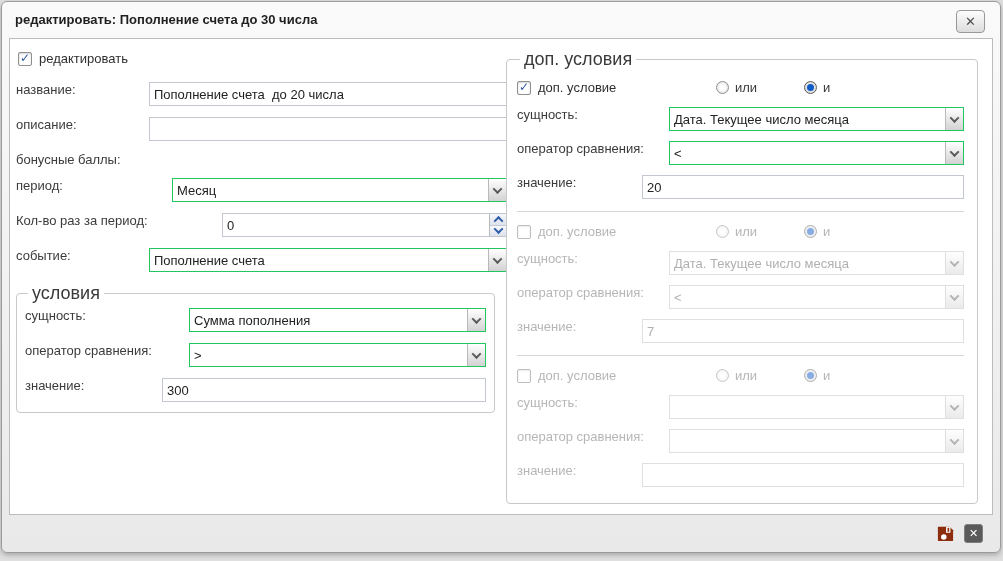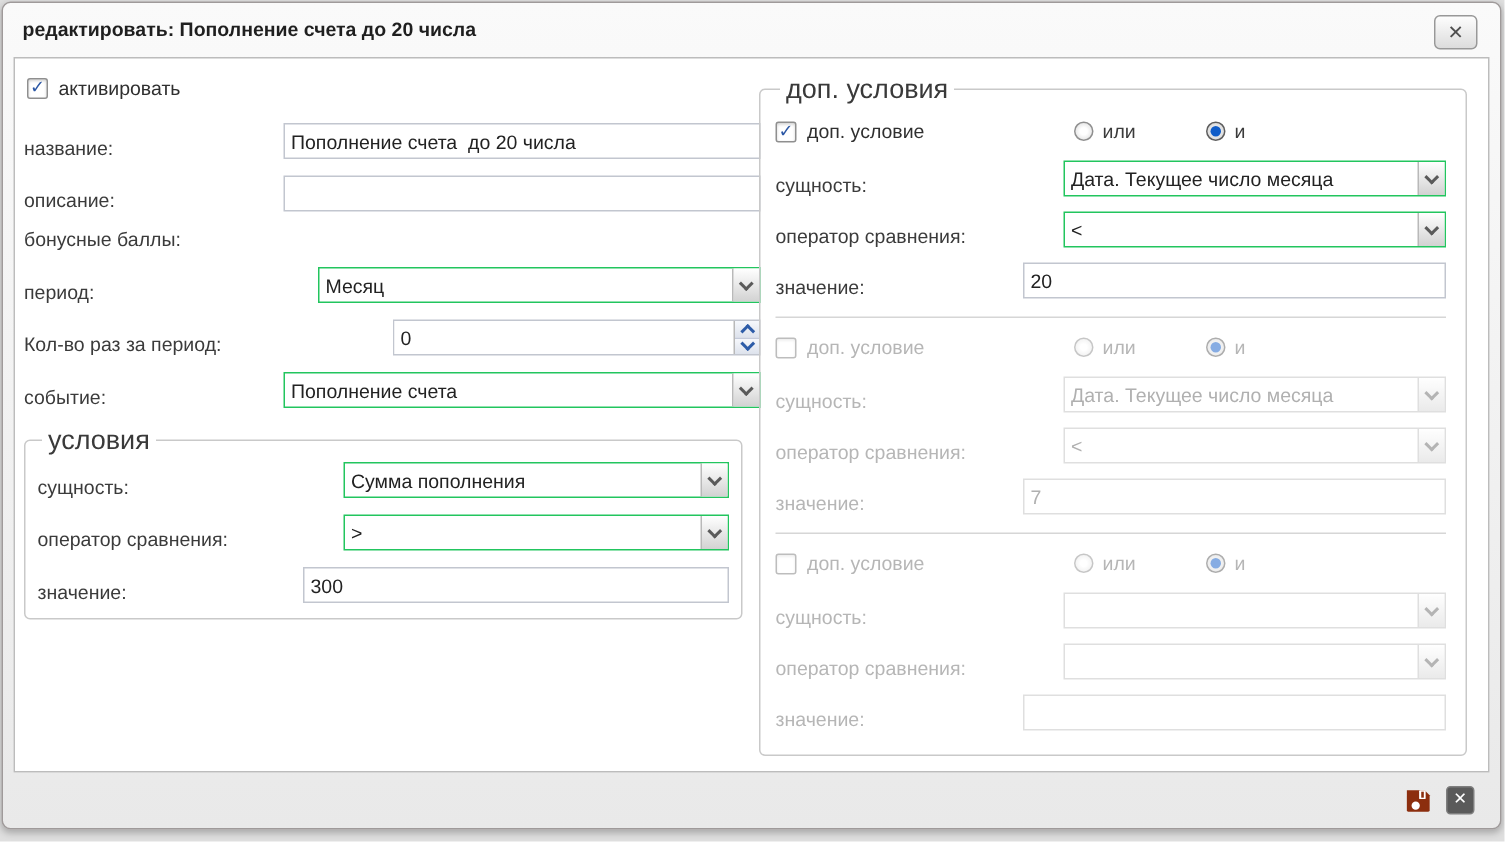--- a/index.html
+++ b/index.html
@@ -22,21 +22,21 @@
     border:1px solid #989898;border-radius:4px;
     background:linear-gradient(#fdfdfd,#dcdcdc);
     display:flex;align-items:center;justify-content:center;
     color:#4f4f4f;font-size:13px;cursor:pointer;
   }
   .content{
     position:absolute;left:7px;right:7px;top:36px;bottom:37px;
     background:#fff;border:1px solid #bcbcbc;
   }
   
-  .row{display:flex;align-items:flex-end;margin-bottom:11px;gap:40px;}
+  .row{display:flex;align-items:flex-start;margin-bottom:11px;}
   .lbl{flex:none;color:#3b3b3b;}
   .ti{
     flex:1;min-width:0;height:18px;padding:2px 4px;
     border:1px solid #c2c6cf;background:#fff;
     font:inherit;color:#222;outline:none;
   }
   .combo{flex:1;display:flex;height:24px;border:1px solid #22c55e;background:#fff;box-sizing:border-box;}
   .combo input{flex:1;min-width:0;border:0;padding:1px 4px;font:inherit;color:#222;outline:none;background:transparent;}
   .trigger{
     flex:none;width:17px;cursor:pointer;
@@ -114,35 +114,35 @@
     background:#5a5a5a;border:1px solid #7e7e7e;border-radius:3px;box-sizing:border-box;
     color:#fff;font-weight:bold;font-size:11px;line-height:1;
   }
 </style>
 </head>
 <body>
 
 <div class="win">
 
   <div class="titlebar">
-    <span class="title">редактировать: Пополнение счета до 20 числа</span>
+    <span class="title">редактировать: Пополнение счета до 30 числа</span>
     <div class="win-close">
       <span>✕</span>
     </div>
   </div>
 
   <div class="content">
 
     <div class="left-col">
 
       <div class="cb-row">
         <span class="cb checked">
             <i class="tick">✓</i>
           </span>
-        <span class="cb-lbl">активировать</span>
+        <span class="cb-lbl">редактировать</span>
       </div>
 
       <div class="row">
         <span class="lbl lw-a">название:</span>
         <input class="ti" value="Пополнение счета  до 20 числа" style="">
       </div>
 
       <div class="row">
         <span class="lbl lw-a">описание:</span>
         <input class="ti" value="" style="">

